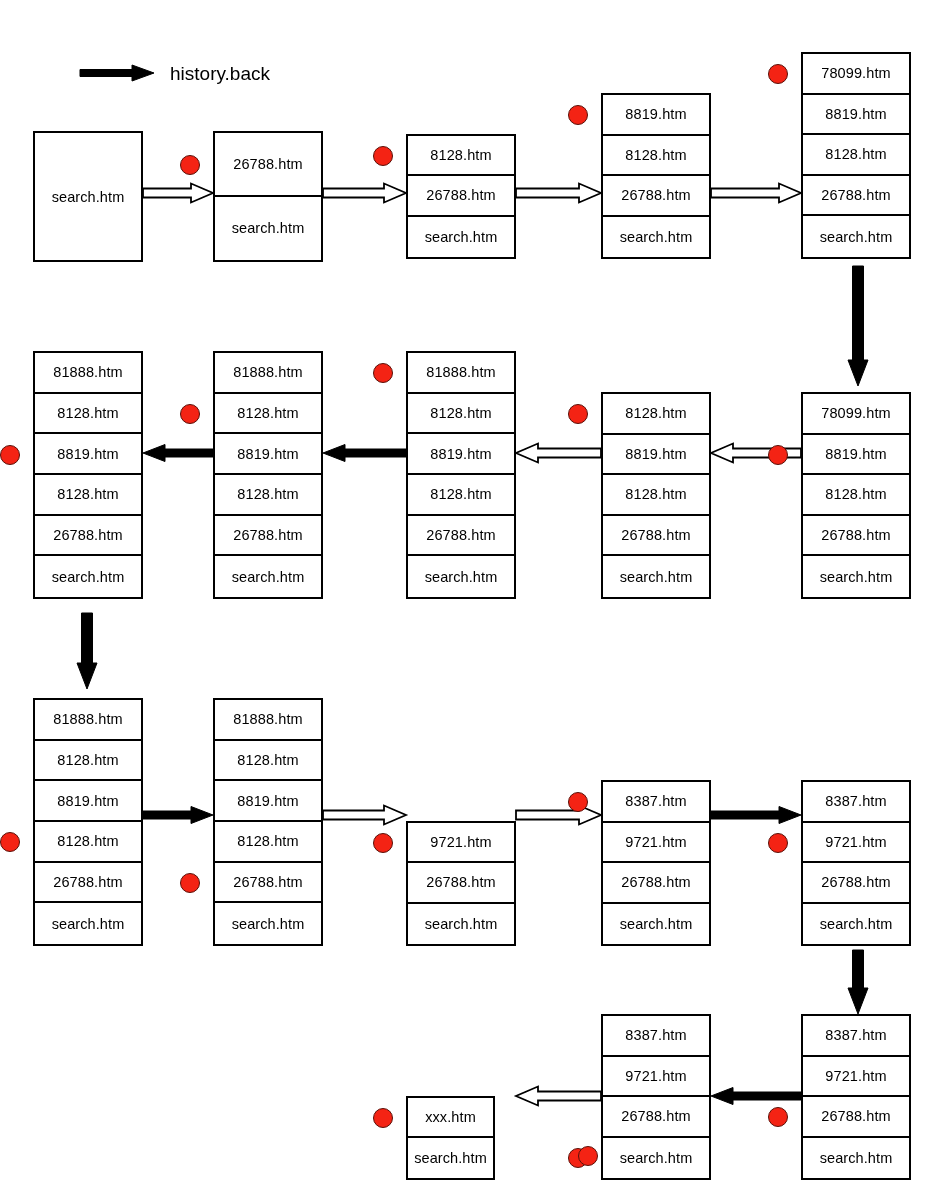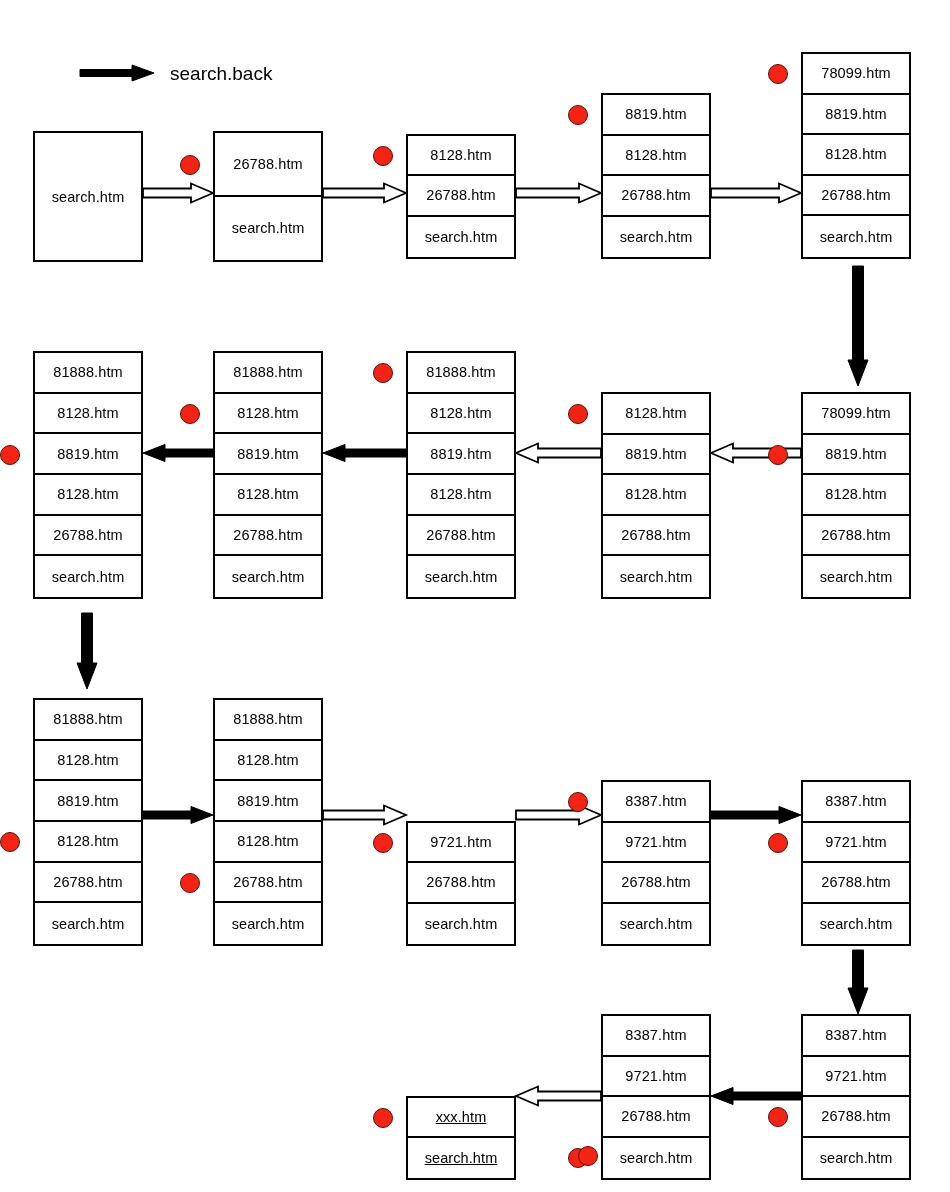--- a/index.html
+++ b/index.html
@@ -80,21 +80,21 @@
 
 <div id="canvas">
 
 
   <div class="legend-row" style="left:78px; top:62px;">
     <span class="legend-arrow">
       <svg viewBox="0 0 78 22" width="78" height="22" aria-hidden="true">
         <path d="M2 7.5 L54 7.5 L54 3 L76 11 L54 19 L54 14.5 L2 14.5 Z" fill="#000000" stroke="#000000" stroke-width="1"></path>
       </svg>
     </span>
-    <span class="legend-label">search.back</span>
+    <span class="legend-label">history.back</span>
   </div>
 
   <div id="layer-arrows">
       <div class="arrow" style="left: 143px; top: 182px;">
         <svg viewBox="0 0 70 22" width="70" height="22">
           <path d="M0 6.5 L48 6.5 L48 1.5 L70 11 L48 20.5 L48 15.5 L0 15.5 Z" fill="#ffffff" stroke="#000000" stroke-width="1.8"></path>
         </svg>
       </div>
       <div class="arrow" style="left: 323px; top: 182px;">
         <svg viewBox="0 0 83 22" width="83" height="22">
@@ -279,21 +279,21 @@
         <div class="cell" style="height: 40.5px;">9721.htm</div>
         <div class="cell" style="height: 40.5px;">26788.htm</div>
         <div class="cell" style="height: 40.5px;">search.htm</div>
       </div>
       <div class="stack" style="left: 601px; top: 1014px; width: 110px; height: 166px;">
         <div class="cell" style="height: 40.5px;">8387.htm</div>
         <div class="cell" style="height: 40.5px;">9721.htm</div>
         <div class="cell" style="height: 40.5px;">26788.htm</div>
         <div class="cell" style="height: 40.5px;">search.htm</div>
       </div>
-      <div class="stack" style="left: 406px; top: 1096px; width: 110px; height: 84px; text-decoration: underline;">
+      <div class="stack" style="left: 406px; top: 1096px; width: 89px; height: 84px;">
         <div class="cell" style="height: 40px;">xxx.htm</div>
         <div class="cell" style="height: 40px;">search.htm</div>
       </div>
     </div>
   <div id="layer-markers">
       <div class="dot" style="top: 154.75px; left: 180px;"></div>
       <div class="dot" style="top: 146.167px; left: 373px;"></div>
       <div class="dot" style="top: 105.25px; left: 568px;"></div>
       <div class="dot" style="top: 64.3px; left: 768px;"></div>
       <div class="dot" style="top: 444.9px; left: 768px;"></div>

